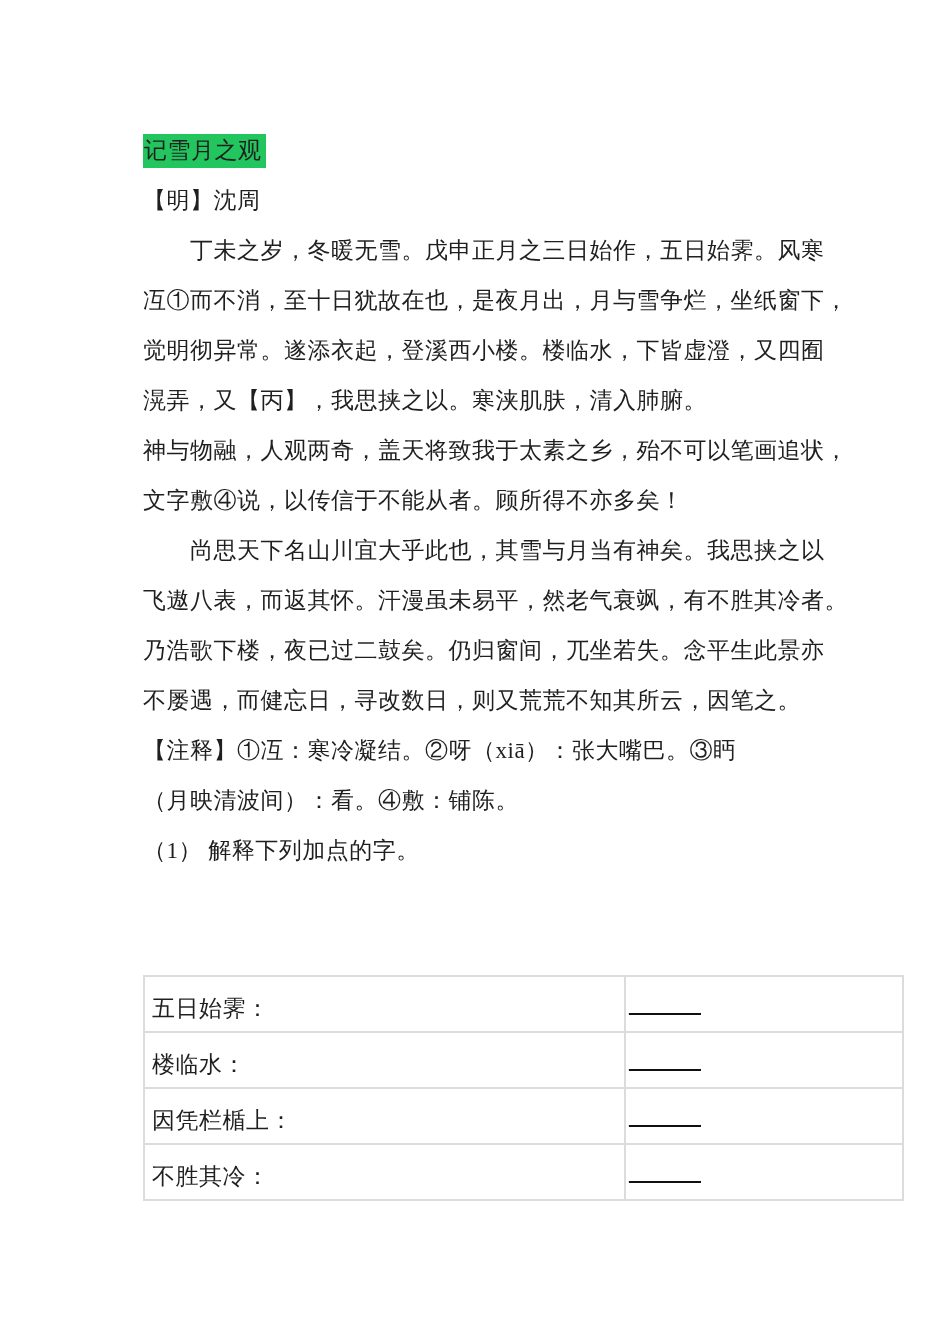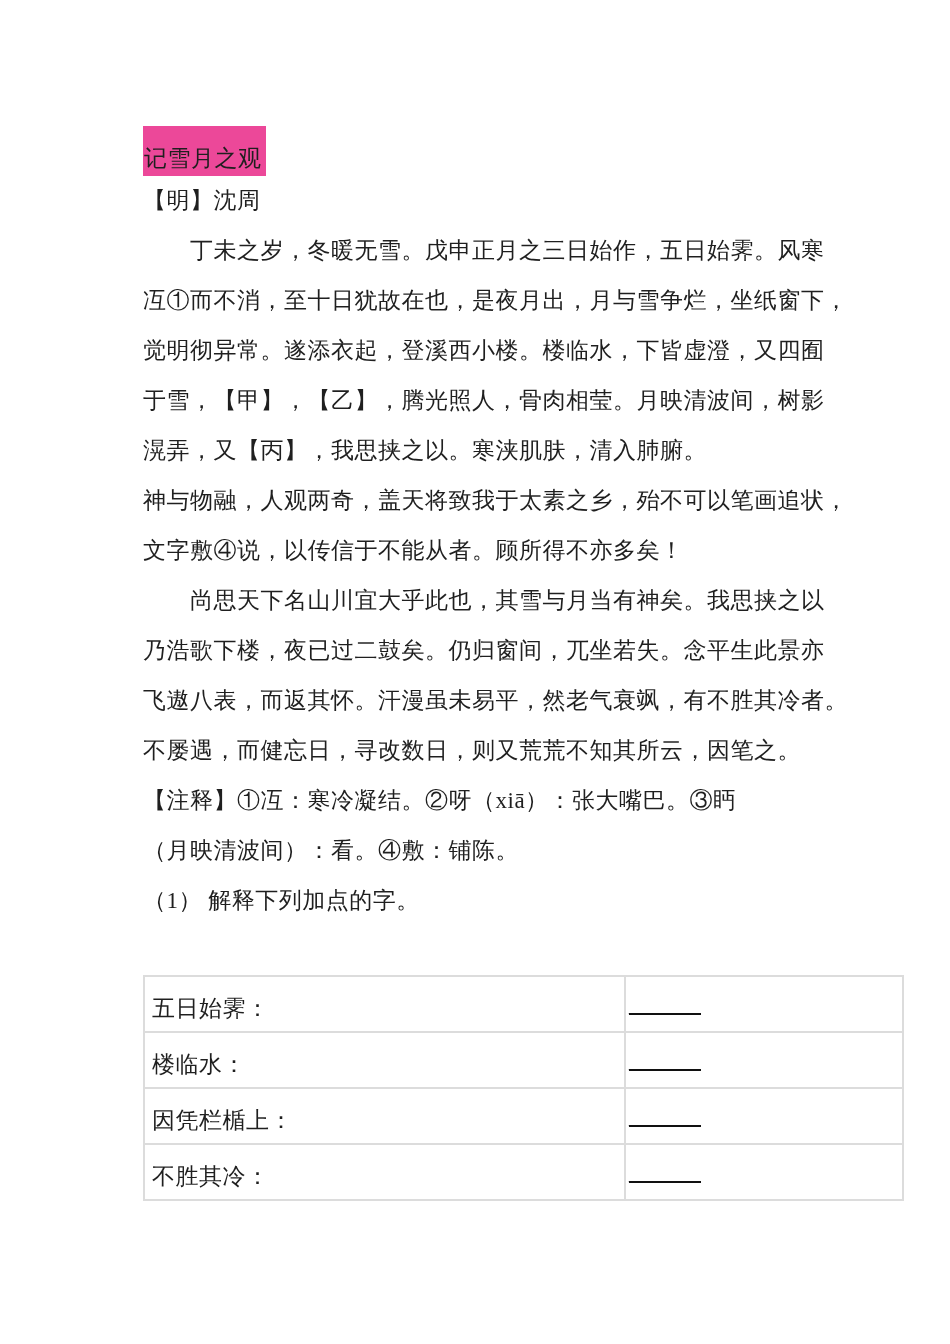--- a/index.html
+++ b/index.html
@@ -24,22 +24,22 @@
   }
   .tline {
     height: 50px;
     line-height: 50px;
     font-size: 23px;
     white-space: pre;
     letter-spacing: 0.5px;
   }
   .title-hl {
     display: inline-block;
-    background: #ec4899;
-    padding: 16px 4px 0 1px;
+    background: #22c55e;
+    padding: 0 4px 0 1px;
     line-height: 34px;
   }
   .fill-table {
     position: absolute;
     left: 143px;
     top: 975px;
     width: 761px;
     border-collapse: collapse;
     table-layout: fixed;
   }
@@ -69,27 +69,26 @@
 
 <div class="page">
 
   <div class="textblock">
     <div class="tline"><span class="title-hl">记雪月之观</span></div>
     <div class="tline">【明】沈周</div>
 
     <div class="tline">　　丁未之岁，冬暖无雪。戊申正月之三日始作，五日始霁。风寒</div>
     <div class="tline">冱①而不消，至十日犹故在也，是夜月出，月与雪争烂，坐纸窗下，</div>
     <div class="tline">觉明彻异常。遂添衣起，登溪西小楼。楼临水，下皆虚澄，又四囿</div>
-    <div class="tline">于雪，【甲】，【乙】，腾光照人，骨肉相莹。月映清波间，树影</div>
     <div class="tline">滉弄，又【丙】，我思挟之以。寒浃肌肤，清入肺腑。</div>
     <div class="tline">神与物融，人观两奇，盖天将致我于太素之乡，殆不可以笔画追状，</div>
     <div class="tline">文字敷④说，以传信于不能从者。顾所得不亦多矣！</div>
     <div class="tline">　　尚思天下名山川宜大乎此也，其雪与月当有神矣。我思挟之以</div>
+    <div class="tline">飞遨八表，而返其怀。汗漫虽未易平，然老气衰飒，有不胜其冷者。</div>
     <div class="tline">乃浩歌下楼，夜已过二鼓矣。仍归窗间，兀坐若失。念平生此景亦</div>
-    <div class="tline">飞遨八表，而返其怀。汗漫虽未易平，然老气衰飒，有不胜其冷者。</div>
     <div class="tline">不屡遇，而健忘日，寻改数日，则又荒荒不知其所云，因笔之。</div>
 
     <div class="tline">【注释】①冱：寒冷凝结。②呀（xiā）：张大嘴巴。③眄</div>
     <div class="tline">（月映清波间）：看。④敷：铺陈。</div>
 
     <div class="tline">（1） 解释下列加点的字。</div>
   </div>
 
   <table class="fill-table">
     <tbody>

